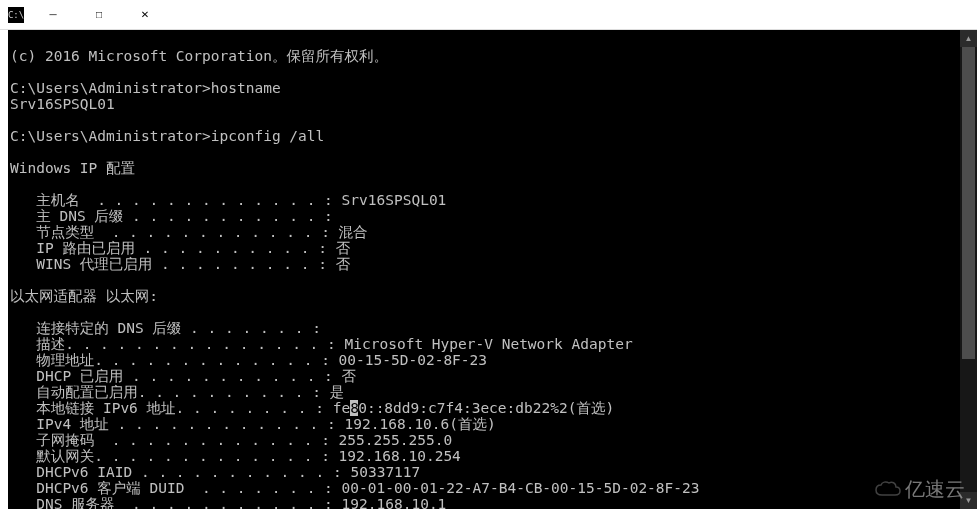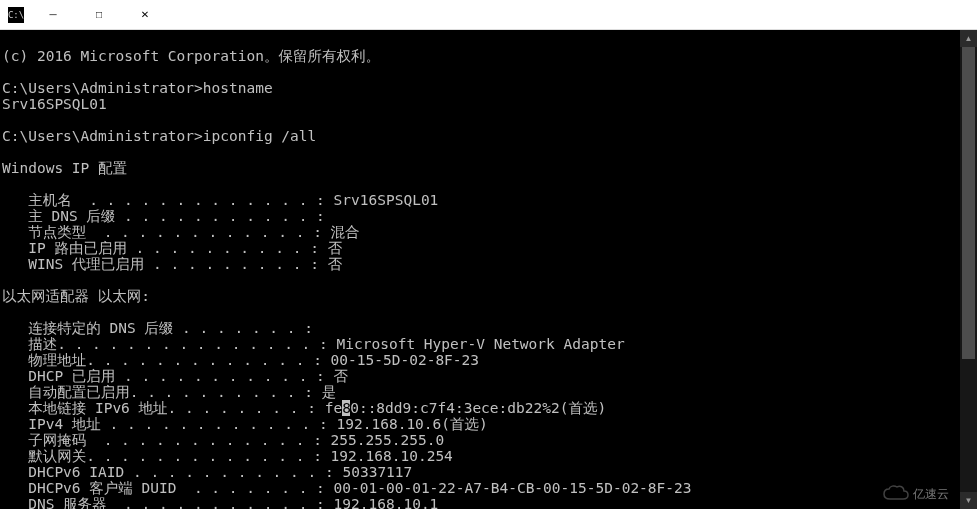--- a/index.html
+++ b/index.html
@@ -53,33 +53,34 @@
       background: #000;
       color: #c0c0c0;
       font-family: "NSimSun", "SimSun", "Consolas", monospace;
       font-size: 14.5px;
       line-height: 16px;
       padding: 2px 2px;
       height: calc(100% - 30px);
       white-space: pre;
       overflow: hidden;
       position: relative;
+      margin-left: 8px;
     }
     .cursor-block {
       display: inline-block;
       background: #c0c0c0;
       color: #000;
       width: 8px;
     }
     .watermark {
       position: absolute;
-      right: 28px;
+      right: 12px;
       bottom: 6px;
       color: rgba(200,200,200,0.6);
-      font-size: 12px;
+      font-size: 20px;
       display: flex;
       align-items: center;
       gap: 4px;
       pointer-events: none;
     }
     .watermark svg { opacity: 0.55; }
     .scrollbar {
       position: absolute;
       right: 0;
       top: 30px;

